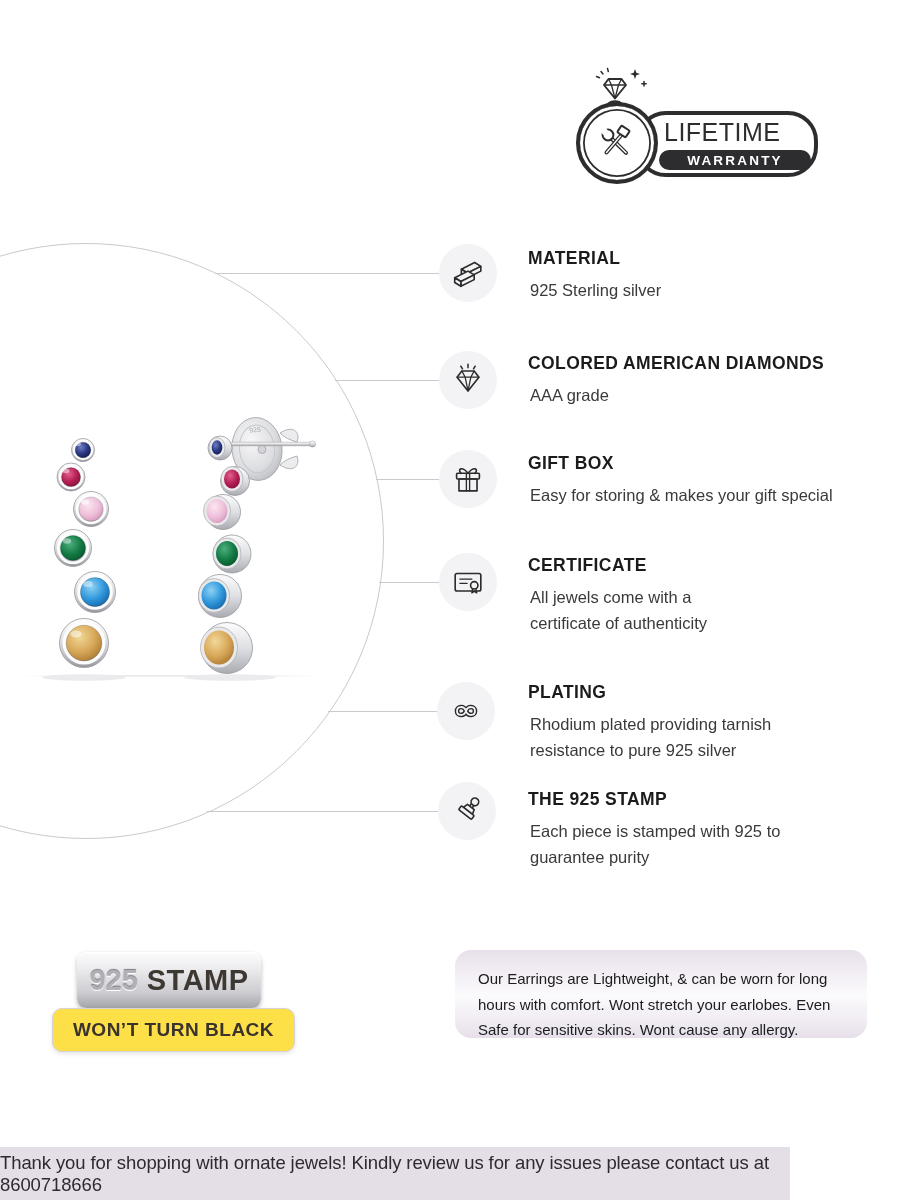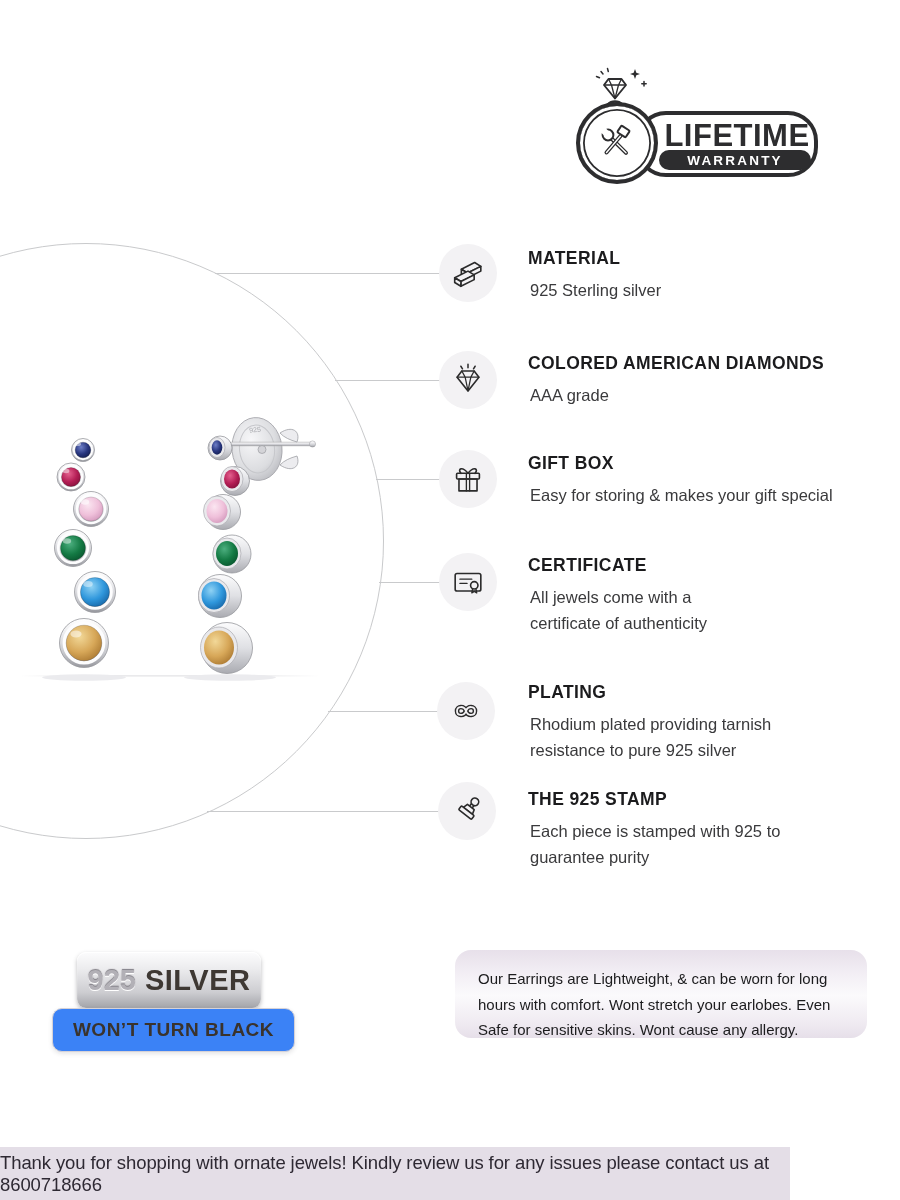--- a/index.html
+++ b/index.html
@@ -35,22 +35,22 @@
     color:var(--body-text,#3a3a3c);white-space:pre-line;
   }
 
   
   #warranty-badge{left:576px;top:66px;width:250px;height:116px;}
   .wb-pill{
     position:absolute;left:60px;top:45px;width:174px;height:58px;
     background:#fff;border:4px solid var(--ink,#2d2d2f);border-radius:30px;
   }
   .wb-lifetime{
-    position:absolute;top:3px;left:24px;right:4px;text-align:center;
-    font-size:31px;font-weight:700;letter-spacing:.5px;color:var(--ink,#2d2d2f);
+    position:absolute;top:3px;left:24px;right:4px;
+    font-size:25px;font-weight:400;letter-spacing:.5px;color:var(--ink,#2d2d2f);
   }
   .wb-warranty{
     position:absolute;left:19px;right:3px;bottom:3px;height:20px;border-radius:11px;
     background:var(--ink,#2d2d2f);color:#fff;text-align:center;
     font-size:13.5px;font-weight:700;letter-spacing:2.2px;line-height:22px;
   }
   .wb-circle{
     position:absolute;left:0;top:36px;width:74px;height:74px;border-radius:50%;
     background:#fff;border:4px solid var(--ink,#2d2d2f);
     box-shadow:inset 0 0 0 3px #ffffff, inset 0 0 0 4.8px var(--ink,#2d2d2f);
@@ -64,21 +64,21 @@
     box-shadow:0 2px 4px rgba(60,60,70,.35), inset 0 1px 1px #ffffff;
     display:flex;align-items:center;justify-content:center;gap:9px;
   }
   .badge-925{
     font-size:29px;font-weight:700;color:#b2b0b6;
     text-shadow:0 1px 0 #ffffff,0 -1px 1px #807e85;
   }
   .badge-silver{font-size:29px;font-weight:700;color:#3e3833;letter-spacing:.5px;}
   .badge-pill{
     left:52px;top:1008px;width:241px;height:42px;border-radius:10px;
-    background:#3b82f6;border:1px solid var(--pill-border,#d6d2d7);
+    background:#fde047;border:1px solid var(--pill-border,#d6d2d7);
     box-shadow:0 2px 4px rgba(80,80,90,.15);
     display:flex;align-items:center;justify-content:center;
     font-size:19px;font-weight:700;letter-spacing:.5px;color:var(--dark-label,#3a332c);
   }
 
   
   .info-box{
     left:455px;top:950px;width:412px;height:88px;border-radius:16px;
     background:linear-gradient(180deg,#e7e0ea 0%,#f3eff5 28%,#fbfafc 52%,#efeaf1 84%,#e6dfe9 100%);
   }
@@ -344,21 +344,21 @@
   </svg>
 </div>
 <div class="abs f-text" style="left:528px;top:788px;">
   <h3 class="f-title">THE 925 STAMP</h3>
   <p class="f-desc">Each piece is stamped with 925 to
 guarantee purity</p>
 </div>
 
 <div class="abs badge-plate">
   <span class="badge-925">925</span>
-  <span class="badge-silver">SILVER</span>
+  <span class="badge-silver">STAMP</span>
 </div>
 <div class="abs badge-pill">
   <span>WON’T TURN BLACK</span>
 </div>
 
 <div class="abs info-box">
   <div class="info-text">Our Earrings are Lightweight, &amp; can be worn for long
 hours with comfort. Wont stretch your earlobes. Even
 Safe for sensitive skins. Wont cause any allergy.</div>
 </div>

